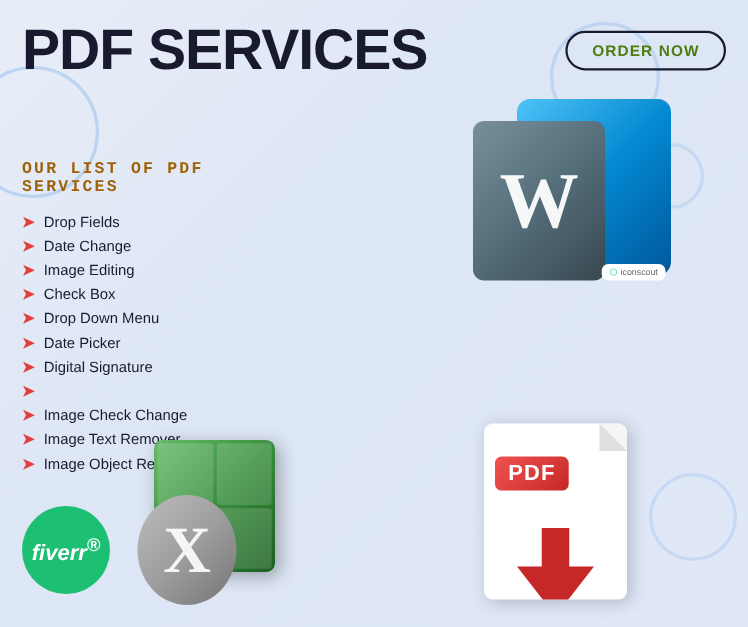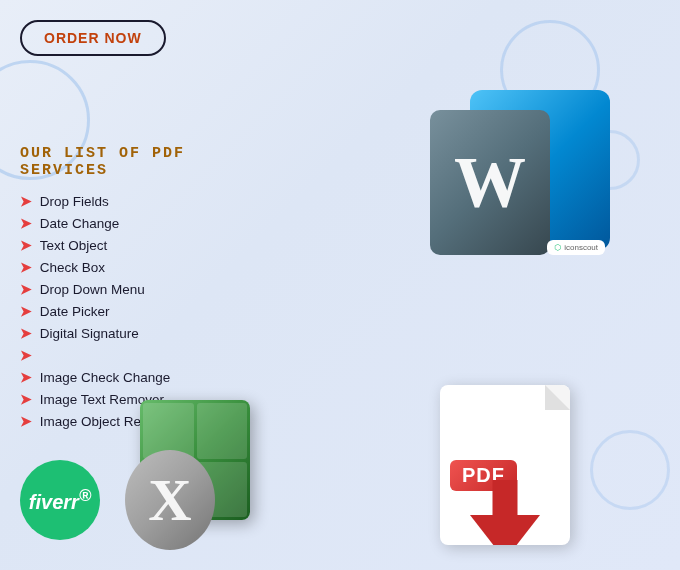--- a/index.html
+++ b/index.html
@@ -60,21 +60,21 @@
       line-height: 1;
       letter-spacing: -1px;
     }
 
     .order-btn {
       border: 2.5px solid #1a1a2e;
       border-radius: 30px;
       padding: 8px 22px;
       font-size: 14px;
       font-weight: 800;
-      color: #c2410c;
+      color: #4d7c0f;
       background: transparent;
       letter-spacing: 1px;
       cursor: pointer;
       white-space: nowrap;
     }
 
     .left-section {
       position: absolute;
       top: 145px;
       left: 20px;
@@ -279,21 +279,20 @@
       position: absolute;
       top: 30px;
       left: 10px;
       background: linear-gradient(135deg, #ef5350 0%, #c62828 100%);
       border-radius: 6px;
       padding: 4px 12px;
       color: white;
       font-size: 20px;
       font-weight: 900;
       letter-spacing: 1px;
-      margin-top: 45px;
     }
 
     .pdf-arrow-down {
       position: absolute;
       bottom: -15px;
       left: 50%;
       transform: translateX(-50%);
       width: 0;
       height: 0;
       border-left: 35px solid transparent;
@@ -313,38 +312,39 @@
   </style>
 </head>
 <body>
 
 <div class="circle-tl"></div>
 <div class="circle-tr"></div>
 <div class="circle-tr2"></div>
 <div class="circle-br"></div>
 
 <div class="header-section">
+  <h1 class="main-title">PDF SERVICES</h1>
   <button class="order-btn">ORDER NOW</button>
 </div>
 
 <div class="left-section">
   <div class="services-heading">OUR LIST OF PDF  SERVICES</div>
   <ul class="service-list">
 
   <li>
         <span class="arrow-icon">➤</span>
         <span>Drop Fields</span>
       </li>
       <li>
         <span class="arrow-icon">➤</span>
         <span>Date Change</span>
       </li>
       <li>
         <span class="arrow-icon">➤</span>
-        <span>Text Object</span>
+        <span>Image Editing</span>
       </li>
       <li>
         <span class="arrow-icon">➤</span>
         <span>Check Box</span>
       </li>
       <li>
         <span class="arrow-icon">➤</span>
         <span>Drop Down Menu</span>
       </li>
       <li>

